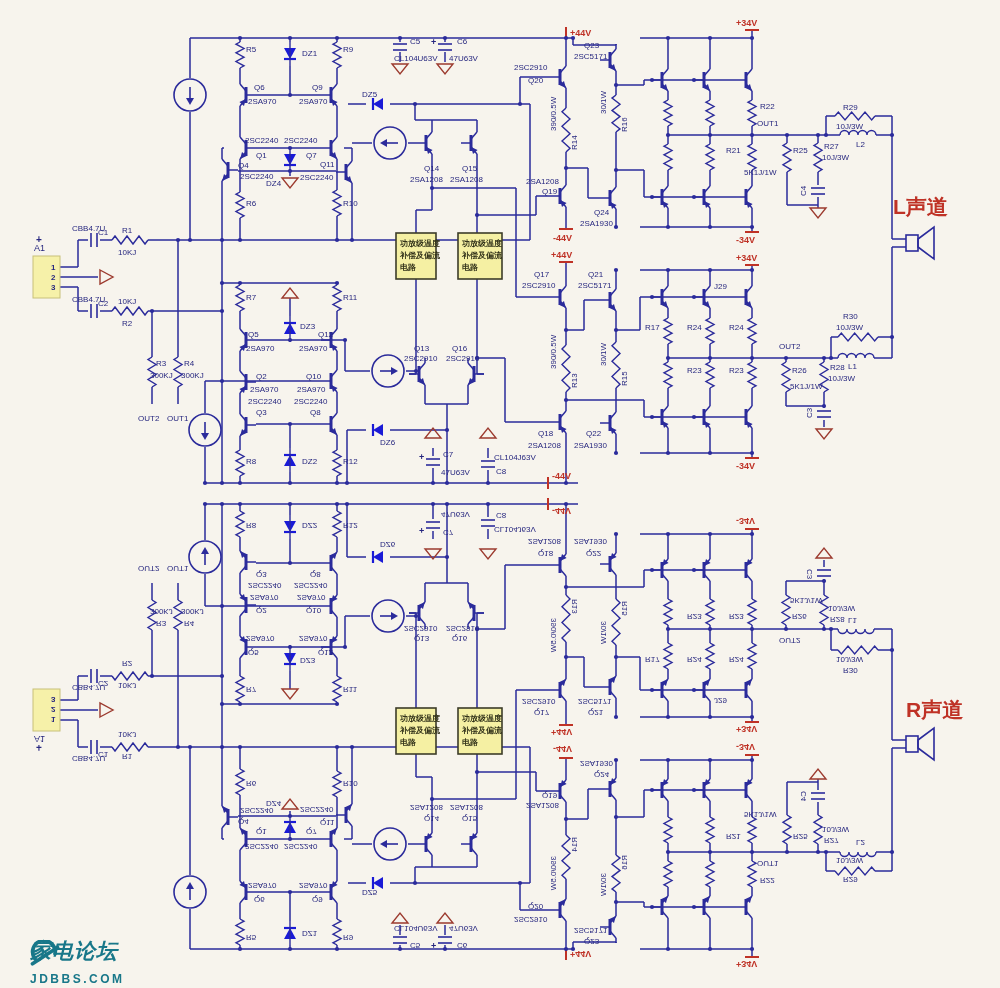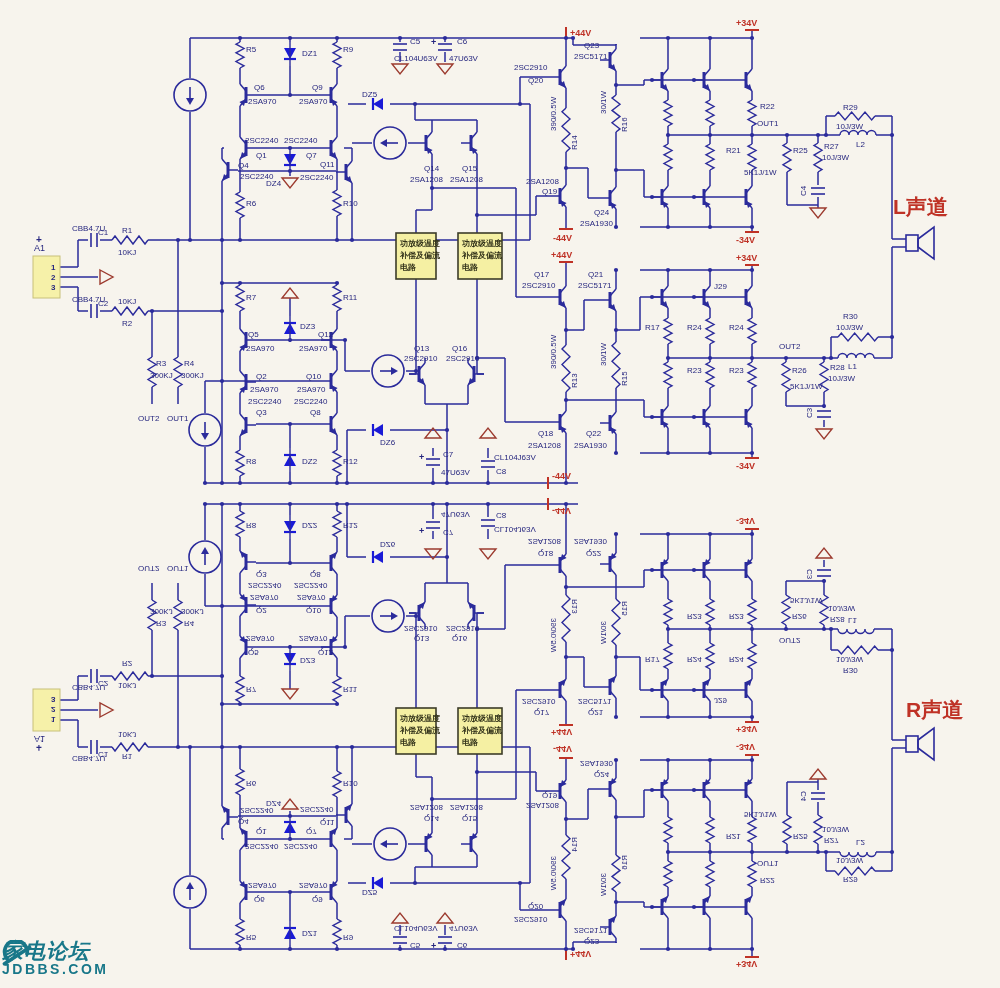--- a/index.html
+++ b/index.html
@@ -1,21 +1,21 @@
 <!DOCTYPE html>
 <html><head>
 <meta charset="utf-8">
 <style>
   html,body{margin:0;padding:0;}
   body{font-family:"Liberation Sans",sans-serif;background:#e8e4da;}
   .stage{position:relative;width:1000px;height:988px;background:#f7f4ed;overflow:hidden;}
   svg{position:absolute;left:0;top:0;}
-  .logo{position:absolute;left:2px;top:940px;display:flex;align-items:flex-end;gap:6px;}
+  .logo{position:absolute;left:30px;top:940px;display:flex;align-items:flex-end;gap:6px;}
   .logo-title{font-size:21px;font-weight:bold;color:#187789;font-style:italic;letter-spacing:1px;line-height:1;}
-  .logo-sub{font-size:14px;font-weight:bold;color:#187789;letter-spacing:2.5px;margin-top:0;}
+  .logo-sub{font-size:12px;font-weight:bold;color:#187789;letter-spacing:2.5px;margin-top:11px;}
 </style>
 </head>
 <body>
 
 <div class="stage">
   <svg id="cv" width="1000" height="988" viewBox="0 0 1000 988">
       <g>
         <path d="M190 38 L573 38 M640 38 L752 38 M640 227 L752 227 M640 270 L752 270 M640 453 L752 453 M205 483 L578 483 M190 38 L190 78 M190 112 L190 240 M60 267 L78 267 M78 240 L78 267 M78 240 L88 240 M60 287 L78 287 M78 287 L78 311 M78 311 L88 311 M60 277 L98 277 M100 240 L112 240 M148 240 L530 240 M530 104 L530 240 M100 311 L112 311 M148 311 L222 311 M152 311 L152 357 M152 387 L152 404 M178 240 L178 357 M178 387 L178 404 M222 148 L224 148 M222 148 L222 154 M222 186 L222 483 M240 38 L240 42 M240 68 L240 79 M240 111 L240 132 M240 164 L240 192 M240 218 L240 240 M240 283 L240 285 M240 311 L240 324 M240 356 L240 366 M240 398 L240 409 M240 441 L240 450 M240 476 L240 483 M337 38 L337 42 M337 68 L337 79 M337 111 L337 132 M337 164 L337 190 M337 216 L337 240 M337 283 L337 285 M337 311 L337 324 M337 356 L337 365 M337 397 L337 408 M337 440 L337 450 M337 476 L337 483 M256 95 L321 95 M290 38 L290 42 M290 66 L290 95 M256 148 L321 148 M290 148 L290 150 M290 170 L290 176 M238 171 L336 171 M352 148 L352 156 M344 148 L352 148 M352 188 L352 240 M222 283 L337 283 M290 298 L290 316 M290 340 L290 342 M256 340 L321 340 M321 340 L345 340 M205 381 L321 381 M205 381 L205 413 M205 447 L205 483 M256 424 L321 424 M290 424 L290 448 M290 472 L290 483 M348 104 L366 104 M390 104 L530 104 M415 104 L415 120 M415 120 L477 120 M432 120 L432 127 M477 120 L477 127 M352 143 L372 143 M408 143 L416 143 M432 159 L432 210 M432 210 L416 210 M416 210 L416 233 M432 188 L516 188 M516 188 L516 297 M516 297 L550 297 M477 159 L477 233 M477 215 L536 215 M536 196 L536 215 M536 196 L550 196 M416 279 L416 374 M409 374 L416 374 M345 340 L345 371 M345 371 L370 371 M406 371 L416 371 M477 279 L477 374 M477 374 L484 374 M477 358 L505 358 M505 358 L505 422 M505 422 L550 422 M425 390 L425 404 M468 390 L468 404 M425 404 L468 404 M447 404 L447 483 M347 430 L366 430 M390 430 L447 430 M347 430 L347 483 M433 448 L433 456 M433 468 L433 483 M488 448 L488 458 M488 470 L488 483 M400 38 L400 42 M400 52 L400 62 M445 38 L445 42 M445 52 L445 62 M566 38 L566 61 M566 93 L566 108 M566 152 L566 180 M566 212 L566 229 M520 77 L520 104 M520 77 L550 77 M566 262 L566 281 M566 313 L566 345 M566 392 L566 406 M566 438 L566 483 M566 168 L588 168 M588 168 L588 198 M588 198 L600 198 M566 330 L584 330 M584 300 L584 330 M584 300 L600 300 M616 170 L644 170 M644 170 L644 197 M644 197 L736 197 M616 85 L644 85 M644 80 L644 85 M644 80 L736 80 M573 38 L573 45 M573 45 L616 45 M616 44 L616 45 M616 76 L616 95 M616 132 L616 182 M616 214 L616 227 M616 270 L616 284 M616 316 L616 342 M616 388 L616 407 M616 439 L616 453 M616 330 L640 330 M640 297 L640 330 M640 297 L736 297 M566 400 L644 400 M644 400 L644 417 M644 417 L736 417 M668 38 L668 64 M668 96 L668 100 M668 126 L668 144 M668 170 L668 181 M668 213 L668 227 M710 38 L710 64 M710 96 L710 100 M710 126 L710 144 M710 170 L710 181 M710 213 L710 227 M752 38 L752 64 M752 96 L752 100 M752 126 L752 144 M752 170 L752 181 M752 213 L752 227 M668 270 L668 281 M668 313 L668 318 M668 344 L668 362 M668 388 L668 401 M668 433 L668 453 M710 270 L710 281 M710 313 L710 318 M710 344 L710 362 M710 388 L710 401 M710 433 L710 453 M752 270 L752 281 M752 313 L752 318 M752 344 L752 362 M752 388 L752 401 M752 433 L752 453 M668 135 L840 135 M876 135 L892 135 M826 116 L826 135 M826 116 L835 116 M875 116 L892 116 M892 116 L892 135 M892 135 L892 239 M892 239 L906 239 M892 247 L906 247 M892 247 L892 337 M787 135 L787 143 M787 172 L787 205 M787 205 L818 205 M818 135 L818 143 M818 172 L818 185 M818 197 L818 205 M818 205 L818 208 M668 358 L838 358 M874 358 L892 358 M831 337 L831 358 M831 337 L838 337 M878 337 L892 337 M892 337 L892 358 M786 358 L786 362 M786 392 L786 406 M786 406 L824 406 M824 358 L824 362 M824 392 L824 408 M824 420 L824 427 M752 30 L752 38 M752 227 L752 232 M752 265 L752 270 M752 453 L752 458 " stroke="#2b2b9b" stroke-width="1.5" fill="none"></path>
         <path d="M240 42 L236 44.166666666666664 L244 48.5 L236 52.83333333333333 L244 57.166666666666664 L236 61.49999999999999 L244 65.83333333333333 L240 68" stroke="#2b2b9b" stroke-width="1.4" fill="none"></path>
         <path d="M337 42 L333 44.166666666666664 L341 48.5 L333 52.83333333333333 L341 57.166666666666664 L333 61.49999999999999 L341 65.83333333333333 L337 68" stroke="#2b2b9b" stroke-width="1.4" fill="none"></path>

